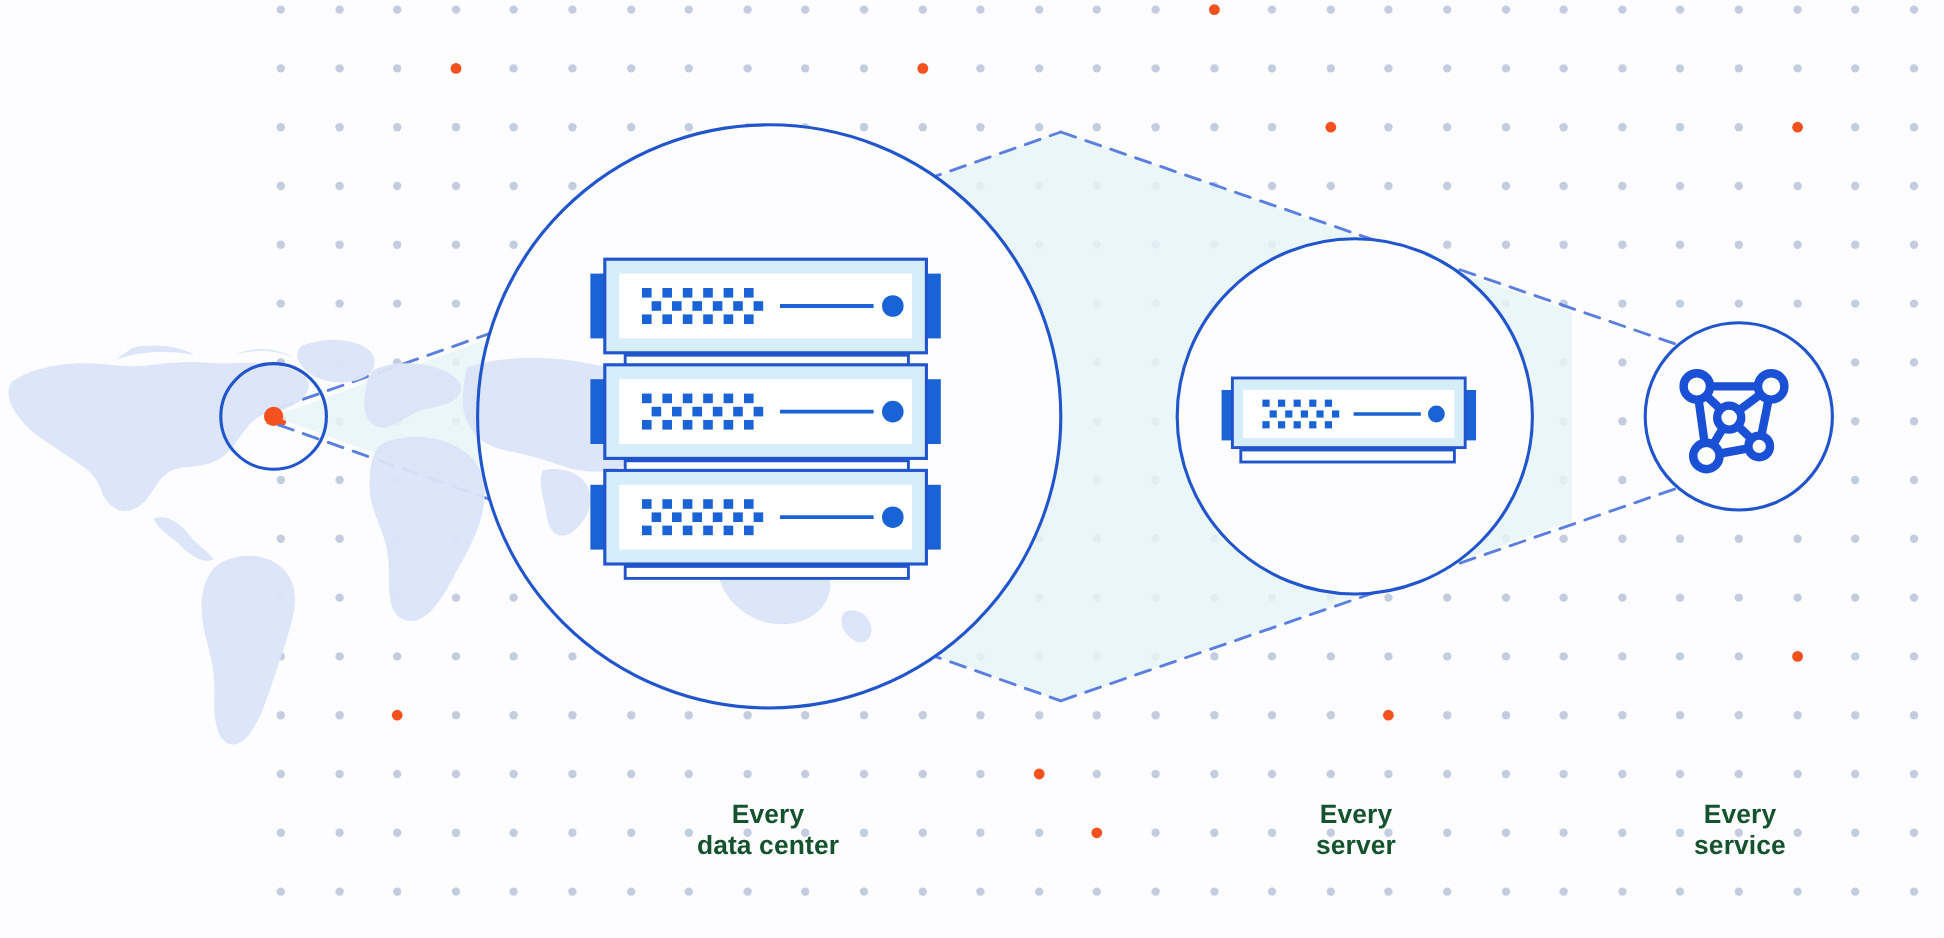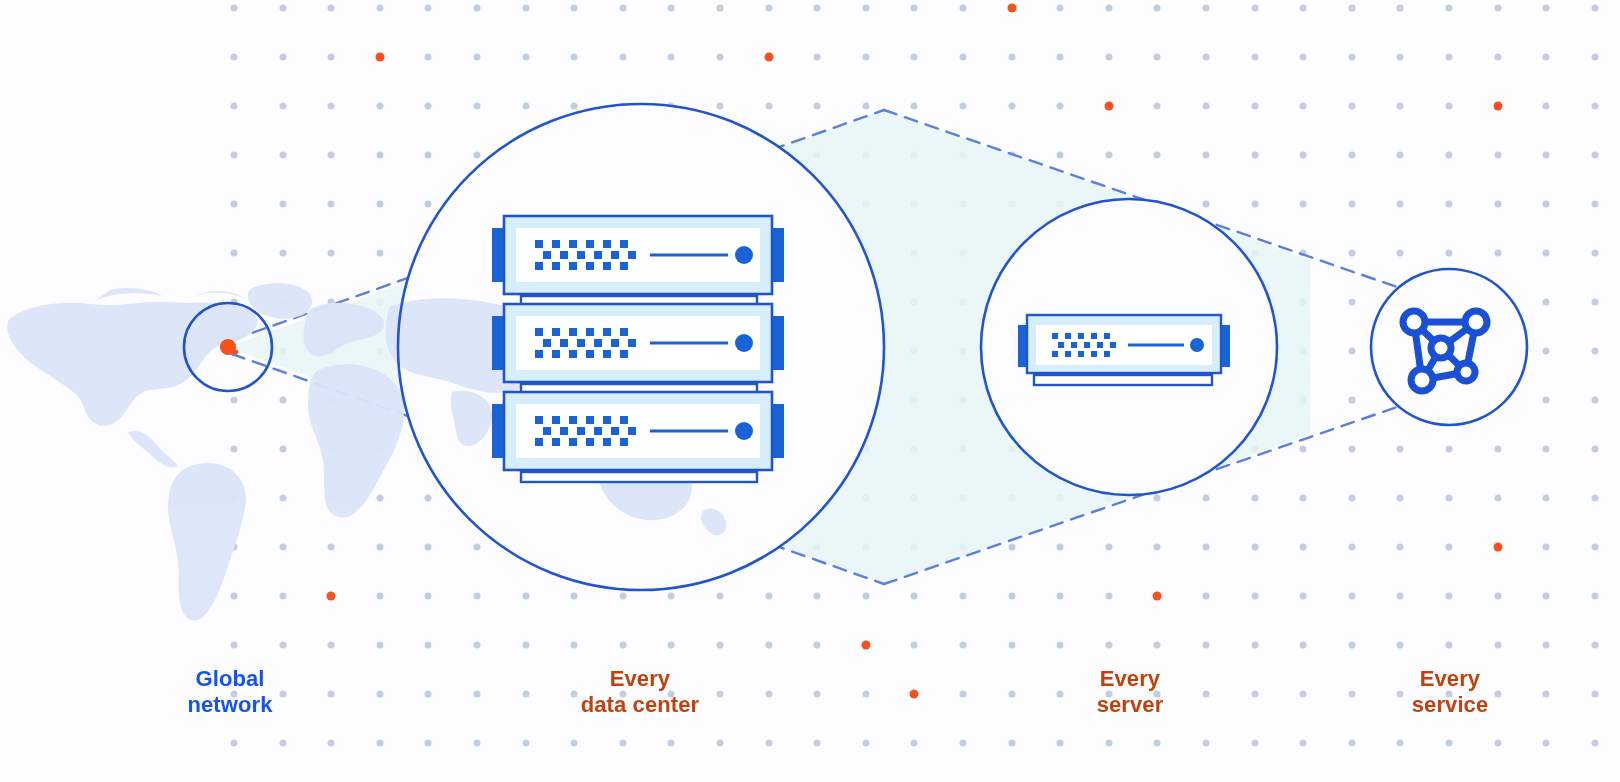--- a/index.html
+++ b/index.html
@@ -39,21 +39,21 @@
     pointer-events:none;
   }
   
   .label{
     position:absolute;
     z-index:6;
     text-align:center;
     font-size:22px;
     line-height:26px;
     font-weight:700;
-    color:#c2410c;
+    color:#14532d;
     letter-spacing:.1px;
     white-space:pre-line;
   }
   .label.accent{ color:#1552f0; }
   #label-global{ left:120px;  top:666px; width:220px; }
   #label-dc{     left:520px;  top:666px; width:240px; }
   #label-server{ left:1020px; top:666px; width:220px; }
   #label-service{left:1340px; top:666px; width:220px; }
 </style>
 </head>
@@ -758,22 +758,20 @@
       <line x1="1441" y1="348" x2="1466" y2="372"></line>
       <line x1="1422" y1="380" x2="1466" y2="372"></line>
       <circle cx="1414" cy="322" r="11" fill="#ffffff" stroke-width="7"></circle>
       <circle cx="1476" cy="322" r="11" fill="#ffffff" stroke-width="7"></circle>
       <circle cx="1441" cy="348" r="10" fill="#ffffff" stroke-width="7"></circle>
       <circle cx="1422" cy="380" r="11" fill="#ffffff" stroke-width="7"></circle>
       <circle cx="1466" cy="372" r="9" fill="#ffffff" stroke-width="7"></circle>
     </g>
   </svg>
 
-  <div class="label accent" id="label-global">Global
-network</div>
   <div class="label" id="label-dc">Every
 data center</div>
   <div class="label" id="label-server">Every
 server</div>
   <div class="label" id="label-service">Every
 service</div>
 
 </div>
 
 </body></html>

